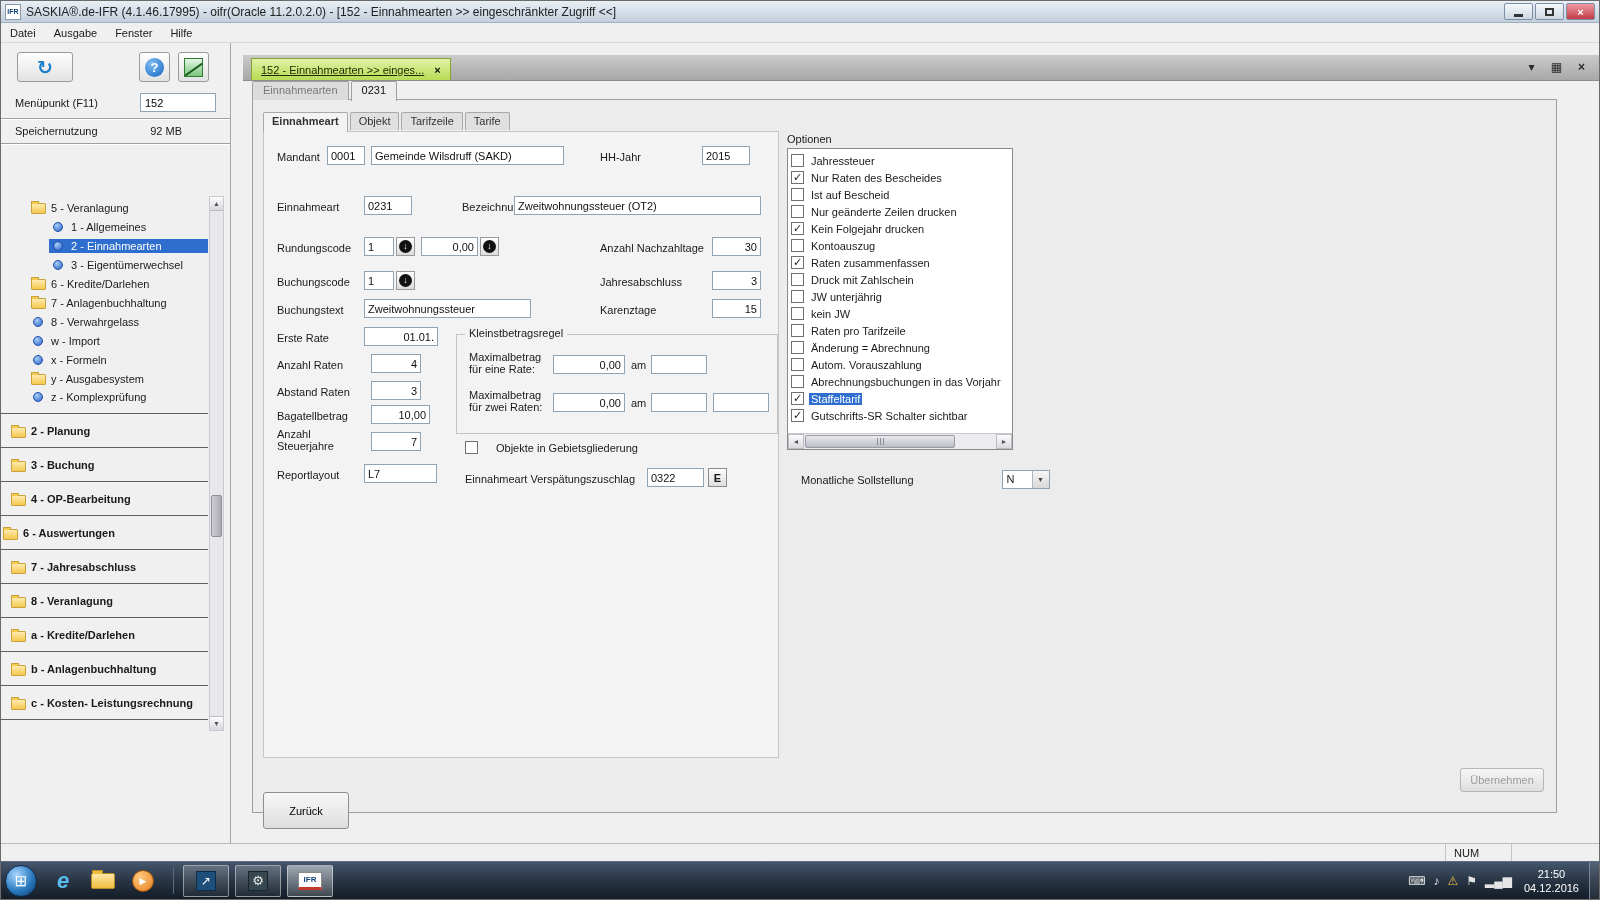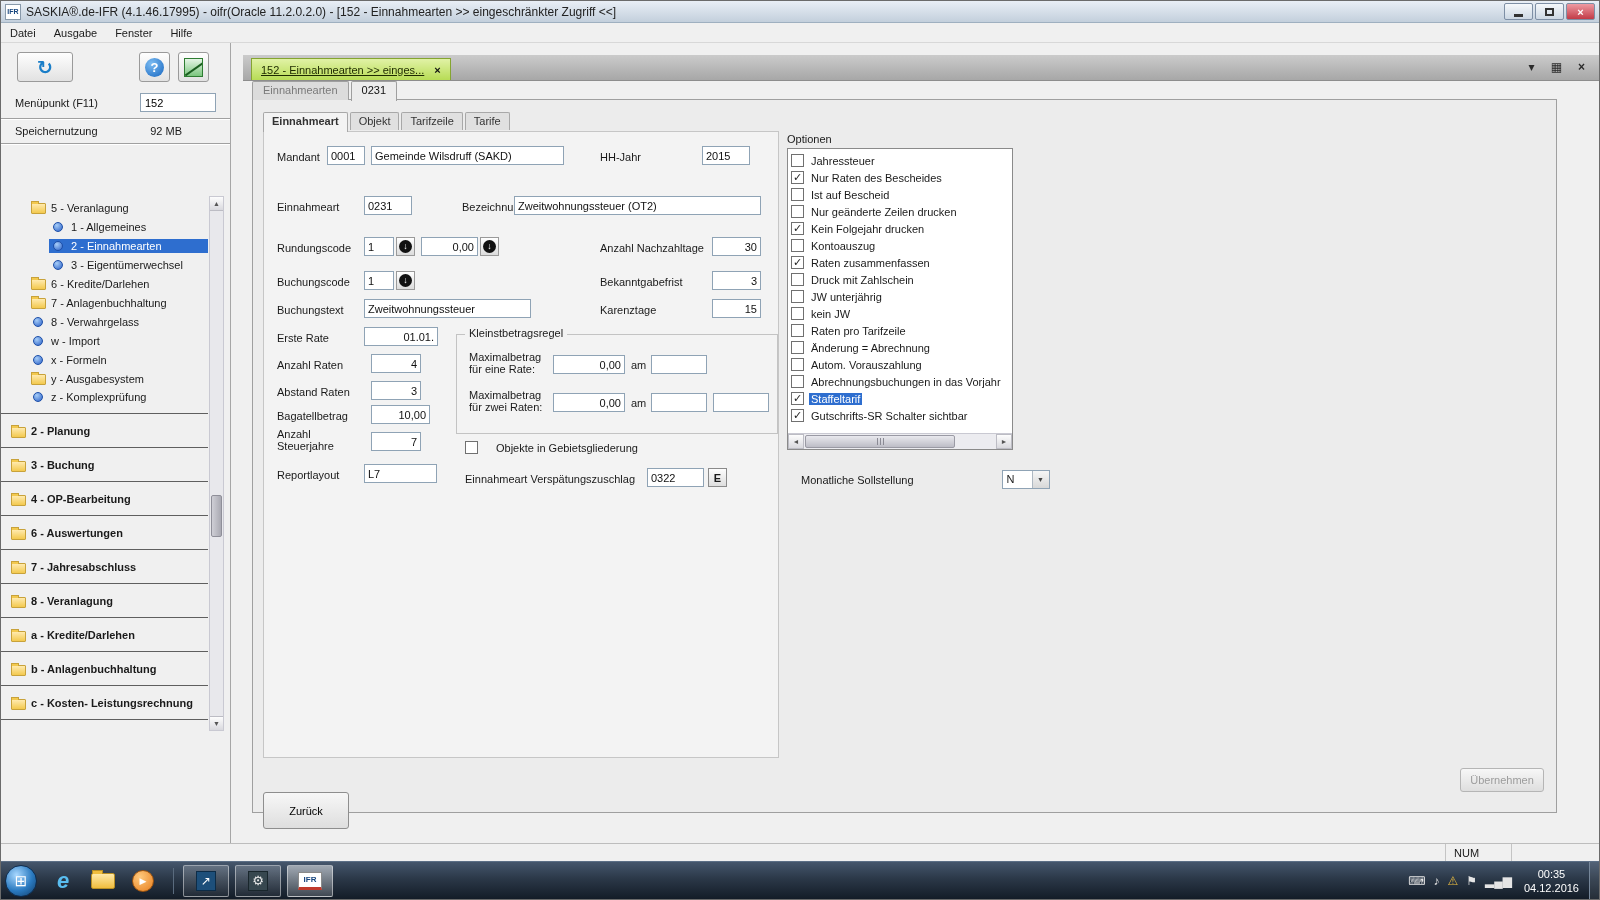--- a/index.html
+++ b/index.html
@@ -274,21 +274,21 @@
                 <span class="ticon folder"></span>
                 <span class="tlabel">3 - Buchung</span>
               </span>
             </div>
             <div class="tree-item group sep" style="padding-left: 8px;">
               <span class="hl">
                 <span class="ticon folder"></span>
                 <span class="tlabel">4 - OP-Bearbeitung</span>
               </span>
             </div>
-            <div class="tree-item group sep" style="padding-left: 8px;">
+            <div class="tree-item group sep" style="padding-left: 0;">
               <span class="hl">
                 <span class="ticon folder"></span>
                 <span class="tlabel">6 - Auswertungen</span>
               </span>
             </div>
             <div class="tree-item group sep" style="padding-left: 8px;">
               <span class="hl">
                 <span class="ticon folder"></span>
                 <span class="tlabel">7 - Jahresabschluss</span>
               </span>
@@ -376,21 +376,21 @@
                 <span class="circle-ico">↓</span>
               </span>
             <span class="fl" style="left:336px;top:107px">Anzahl Nachzahltage</span>
             <input class="fi num" style="left: 448px; top: 105px; width: 49px;" value="30">
 
             <span class="fl" style="left:13px;top:141px">Buchungscode</span>
             <input class="fi" style="left: 100px; top: 139px; width: 30px;" value="1">
             <span class="mb" style="left:132px;top:139px">
                 <span class="circle-ico">↓</span>
               </span>
-            <span class="fl" style="left:336px;top:141px">Bekanntgabefrist</span>
+            <span class="fl" style="left:336px;top:141px">Jahresabschluss</span>
             <input class="fi num" style="left: 448px; top: 139px; width: 49px;" value="3">
 
             <span class="fl" style="left:13px;top:169px">Buchungstext</span>
             <input class="fi" style="left: 100px; top: 167px; width: 167px;" value="Zweitwohnungssteuer">
             <span class="fl" style="left:336px;top:169px">Karenztage</span>
             <input class="fi num" style="left: 448px; top: 167px; width: 49px;" value="15">
 
             <span class="fl" style="left:13px;top:197px">Erste Rate</span>
             <input class="fi num" style="left: 100px; top: 195px; width: 74px; text-align: right;" value="01.01.">
 
@@ -555,18 +555,18 @@
       </div>
     <div class="tb-fill"></div>
     <div class="tray">
       <span>⌨</span>
       <span>♪</span>
       <span class="warn">⚠</span>
       <span>⚑</span>
       <span>▂▄▆</span>
     </div>
     <div class="clock">
-      <div>00:35</div>
+      <div>21:50</div>
       <div>04.12.2016</div>
     </div>
     <div class="show-desktop"></div>
   </div>
 </div>
 
 </body></html>

